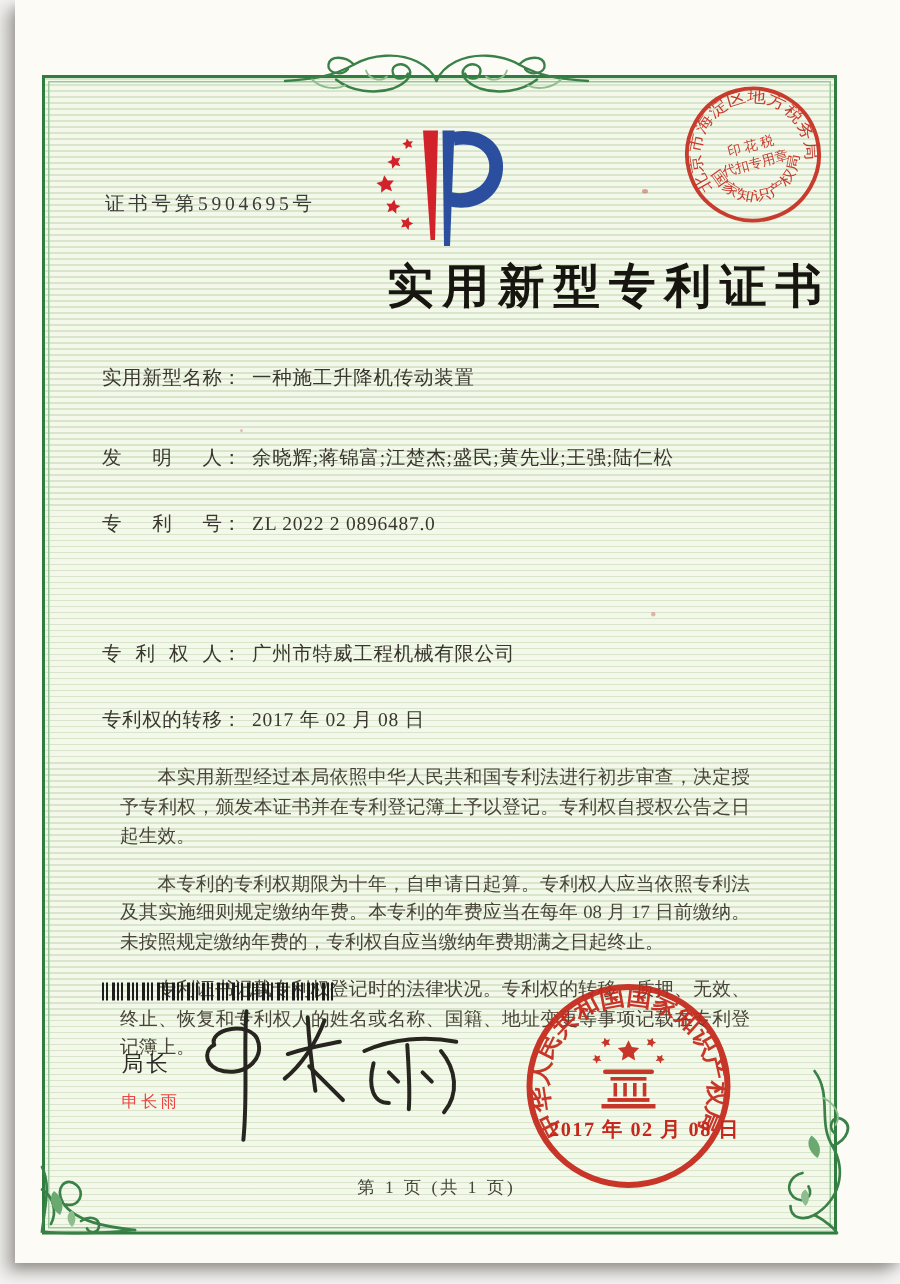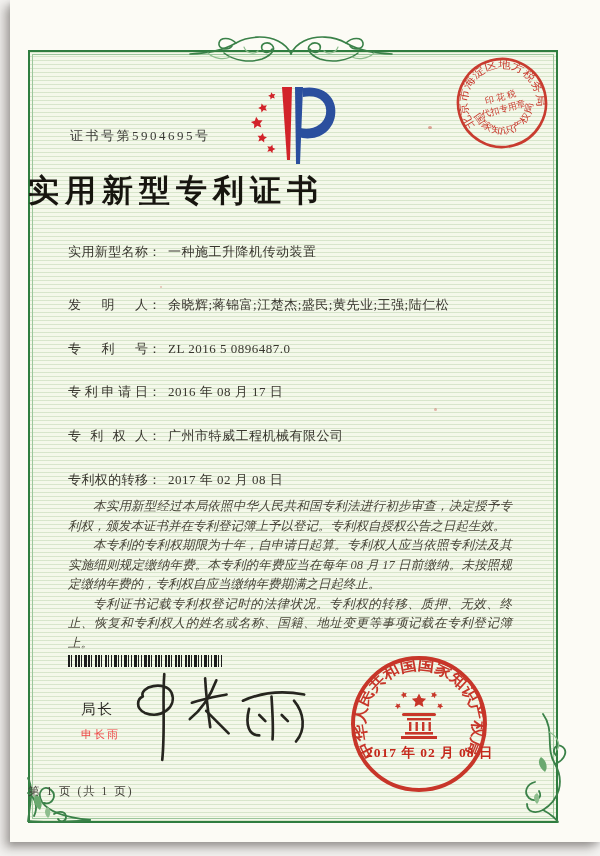--- a/index.html
+++ b/index.html
@@ -10,39 +10,39 @@
   .frame{position:absolute;left:18px;top:50px;width:526px;height:769px;
          border:2px solid #2f7d3f;background-color:#f4f8ea;
          background-image:repeating-linear-gradient(0deg, rgba(140,182,120,.28) 0px, rgba(140,182,120,.28) 1px, rgba(255,255,255,0) 1px, rgba(255,255,255,0) 4px);}
   .frame::before{content:'';position:absolute;inset:2px;border:1px solid #9cc79c;}
   svg{position:absolute;overflow:visible;}
   .ornament-top{left:178px;top:33px;width:206px;height:38px;}
   .flourish-bl{left:10px;top:748px;width:80px;height:80px;}
   .flourish-br{left:505px;top:712px;width:60px;height:112px;}
   .cert-number{position:absolute;left:60px;top:86px;font-size:13px;letter-spacing:2.5px;color:#3a3a36;margin-top:41px;}
   .logo{left:238px;top:84px;width:88px;height:84px;}
-  .title{position:absolute;left:18px;top:170px;width:526px;text-align:left;
+  .title{position:absolute;left:18px;top:170px;width:526px;text-align:right;
          font-size:31px;font-weight:bold;letter-spacing:6px;color:#17150f;}
   .row{position:absolute;left:58px;width:470px;font-size:13px;color:#38362e;white-space:nowrap;}
   .flabel{display:inline-block;width:80px;text-align:justify;text-align-last:justify;vertical-align:top;}
   .colon{display:inline-block;margin-right:7px;}
   .fvalue{letter-spacing:.5px;}
   .body-text{position:absolute;left:58px;top:497px;width:444px;font-size:12.5px;line-height:19.5px;
              color:#474538;text-align:justify;}
-  .body-text p{margin:0;text-indent:2em;font-style:italic;}
+  .body-text p{margin:12px;text-indent:2em;}
   .barcode{position:absolute;left:58px;top:655px;width:154px;height:12px;
            background:repeating-linear-gradient(90deg,#1c1c1c 0 1.5px,rgba(0,0,0,0) 1.5px 3px,#1c1c1c 3px 3.8px,rgba(0,0,0,0) 3.8px 6.5px,#1c1c1c 6.5px 8.8px,rgba(0,0,0,0) 8.8px 10px);}
   .signer-title{position:absolute;left:71px;top:700px;font-size:14.5px;letter-spacing:2px;color:#2e2c26;}
   .signer-name{position:absolute;left:71px;top:727px;font-size:11px;letter-spacing:2px;color:#ef4444;}
   .signature{left:118px;top:668px;width:190px;height:97px;}
   .office-seal{left:336px;top:651px;width:146px;height:146px;opacity:.93;}
   .corner-seal{left:445px;top:56px;width:94px;height:94px;transform:rotate(-15deg);opacity:.9;}
   .date-stamp{position:absolute;left:356px;top:744px;font-size:13.5px;font-weight:bold;
               letter-spacing:1px;color:#c5281c;z-index:5;}
-  .footer{position:absolute;left:18px;top:784px;width:526px;
+  .footer{position:absolute;left:18px;top:784px;width:526px;text-align:center;
           font-size:11.5px;letter-spacing:2px;color:#44423a;}
   .speckle{position:absolute;border-radius:50%;}
   .sp1{left:418px;top:126px;width:4px;height:3px;background:rgba(190,55,45,.45);}
   .sp2{left:262px;top:95px;width:2px;height:2px;background:rgba(190,55,45,.4);}
   .sp3{left:424px;top:408px;width:3px;height:3px;background:rgba(190,55,45,.35);}
   .sp4{left:150px;top:286px;width:2px;height:2px;background:rgba(190,55,45,.3);}
 </style>
 </head>
 <body>
 
@@ -110,24 +110,21 @@
 
     <div class="title">实用新型专利证书</div>
 
     <div class="row" style="top:243px">
       <span class="flabel">实用新型名称</span><span class="colon">：</span><span class="fvalue">一种施工升降机传动装置</span>
     </div>
     <div class="row" style="top:296px">
       <span class="flabel">发明人</span><span class="colon">：</span><span class="fvalue">余晓辉;蒋锦富;江楚杰;盛民;黄先业;王强;陆仁松</span>
     </div>
     <div class="row" style="top:340px">
-      <span class="flabel">专利号</span><span class="colon">：</span><span class="fvalue">ZL 2016 5 0896487.0</span>
-    </div>
-    <div class="row" style="top:383px">
-      <span class="flabel">专利申请日</span><span class="colon">：</span><span class="fvalue">2016 年 08 月 17 日</span>
+      <span class="flabel">专利号</span><span class="colon">：</span><span class="fvalue">ZL 2022 2 0896487.0</span>
     </div>
     <div class="row" style="top:427px">
       <span class="flabel">专利权人</span><span class="colon">：</span><span class="fvalue">广州市特威工程机械有限公司</span>
     </div>
     <div class="row" style="top:471px">
       <span class="flabel">专利权的转移</span><span class="colon">：</span><span class="fvalue">2017 年 02 月 08 日</span>
     </div>
 
     <div class="body-text">
       <p>本实用新型经过本局依照中华人民共和国专利法进行初步审查，决定授予专利权，颁发本证书并在专利登记簿上予以登记。专利权自授权公告之日起生效。</p>

